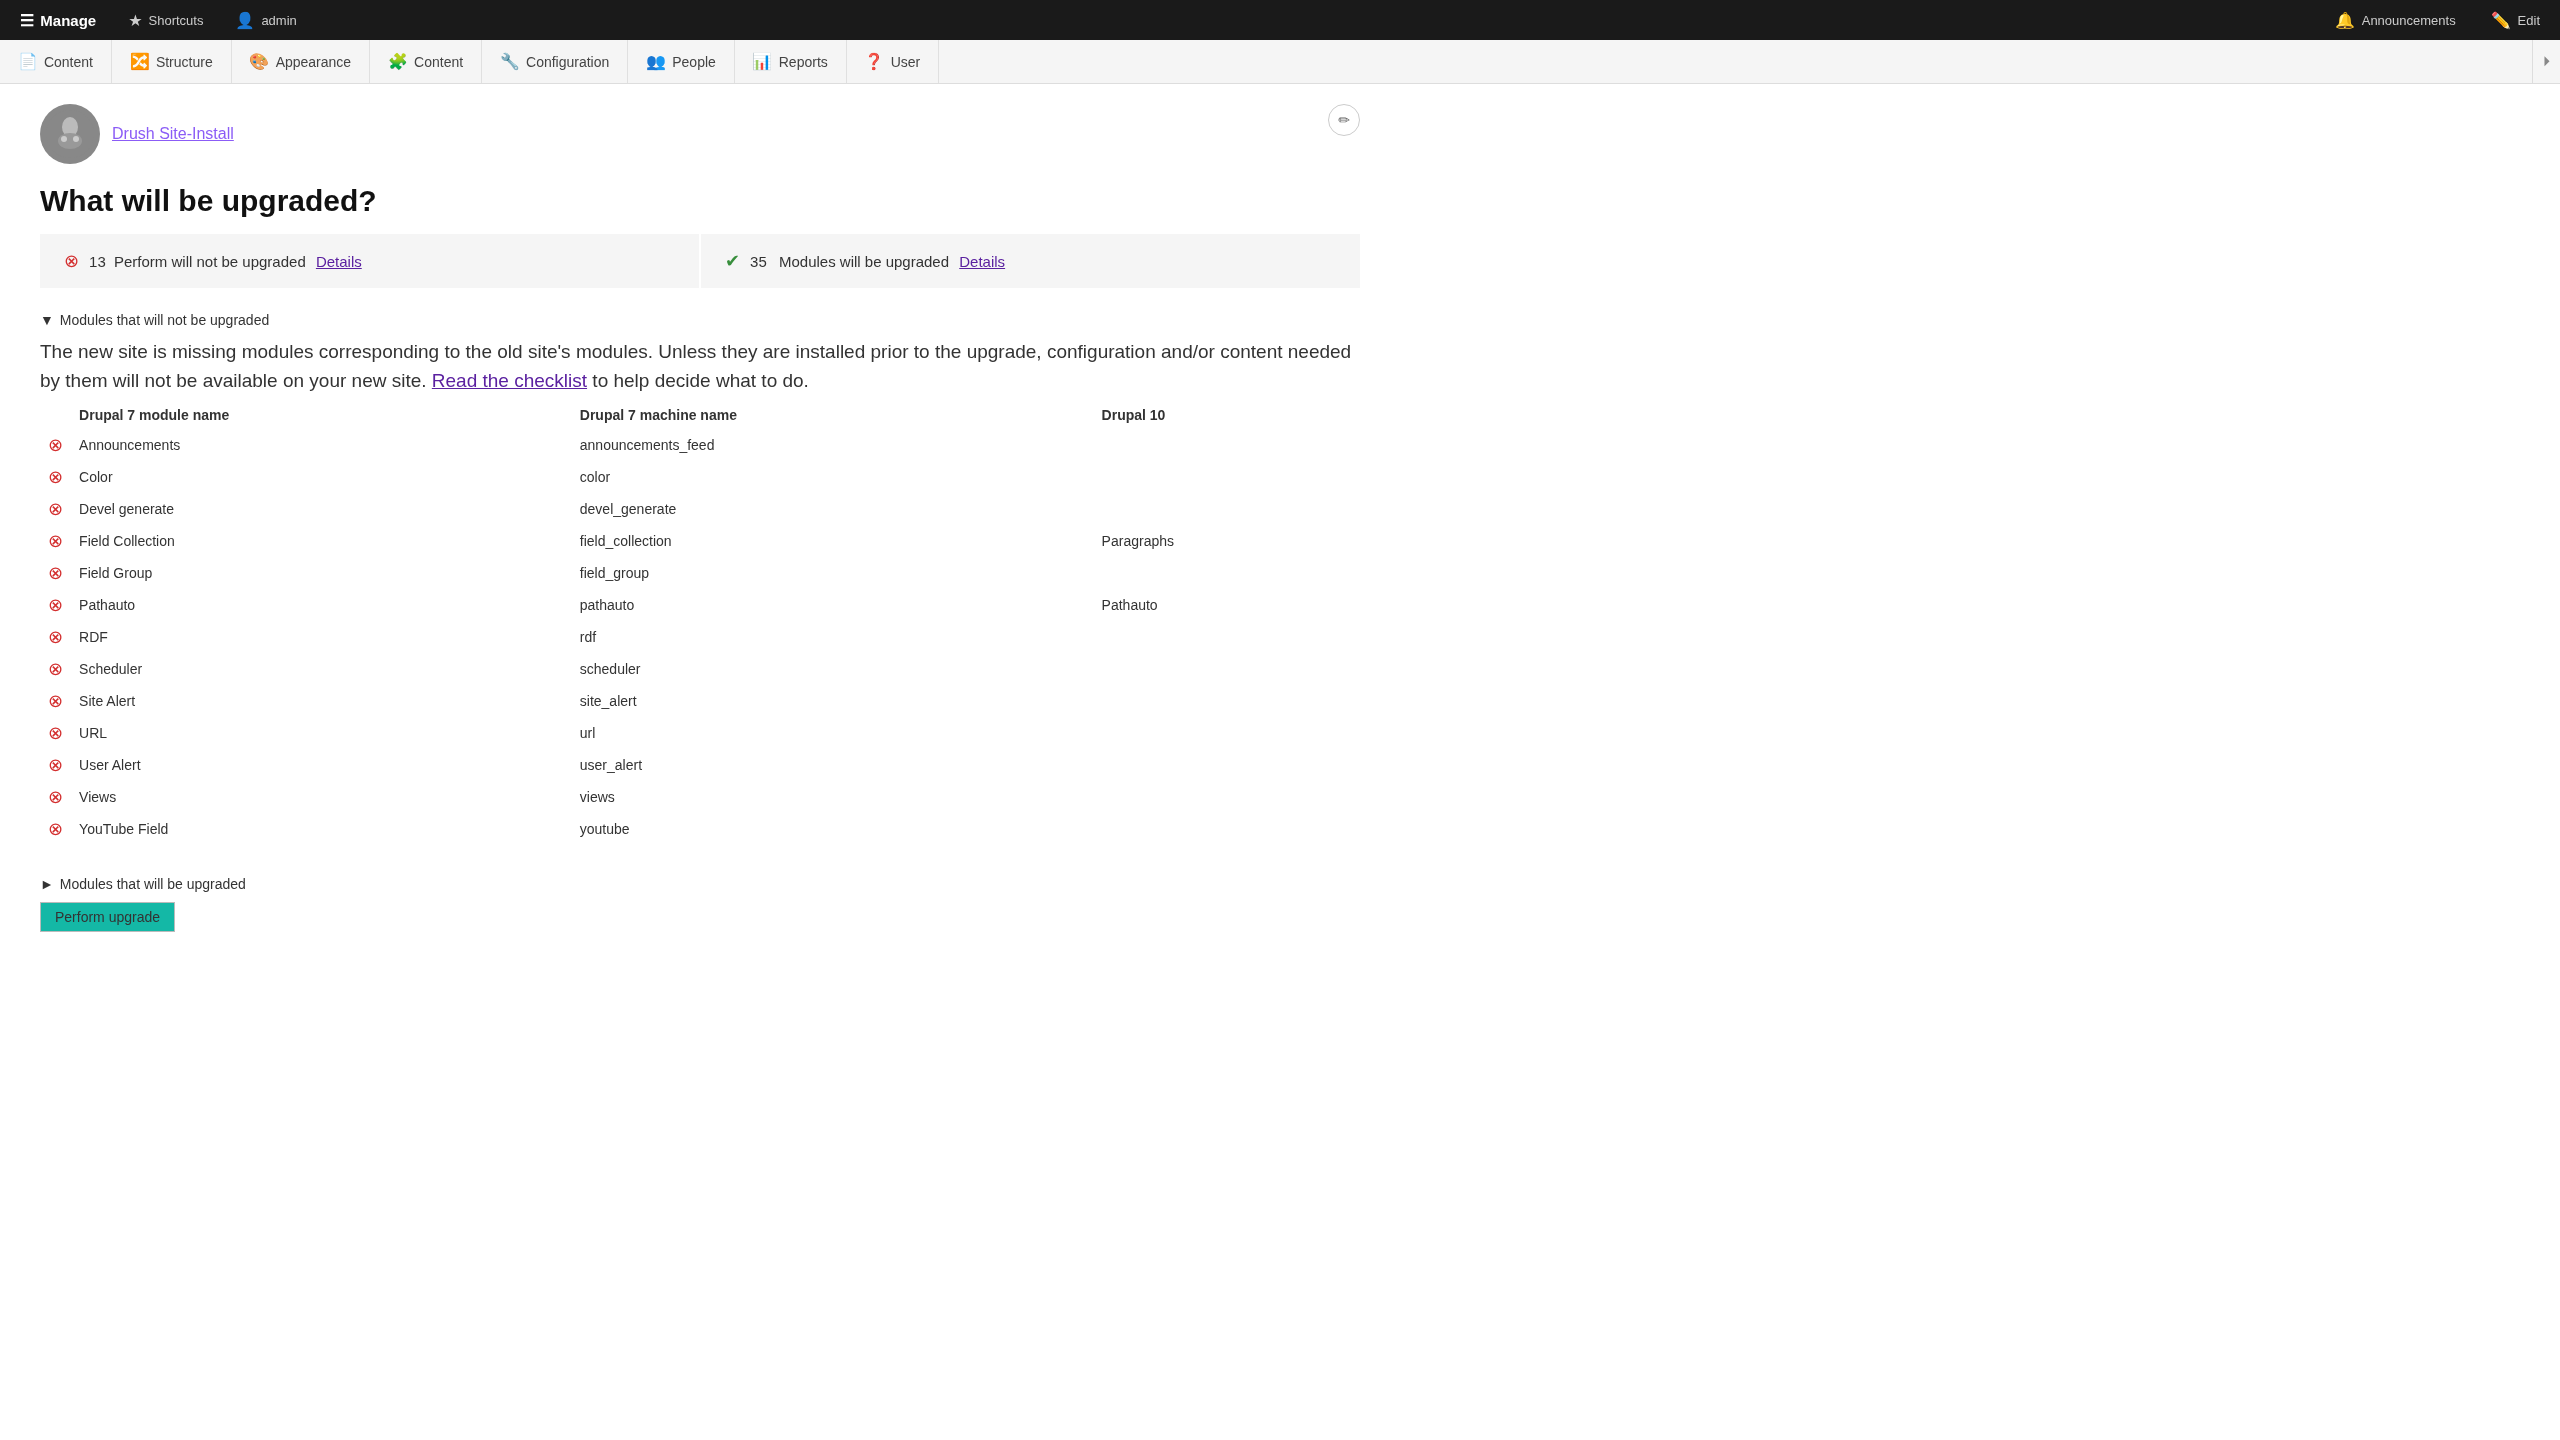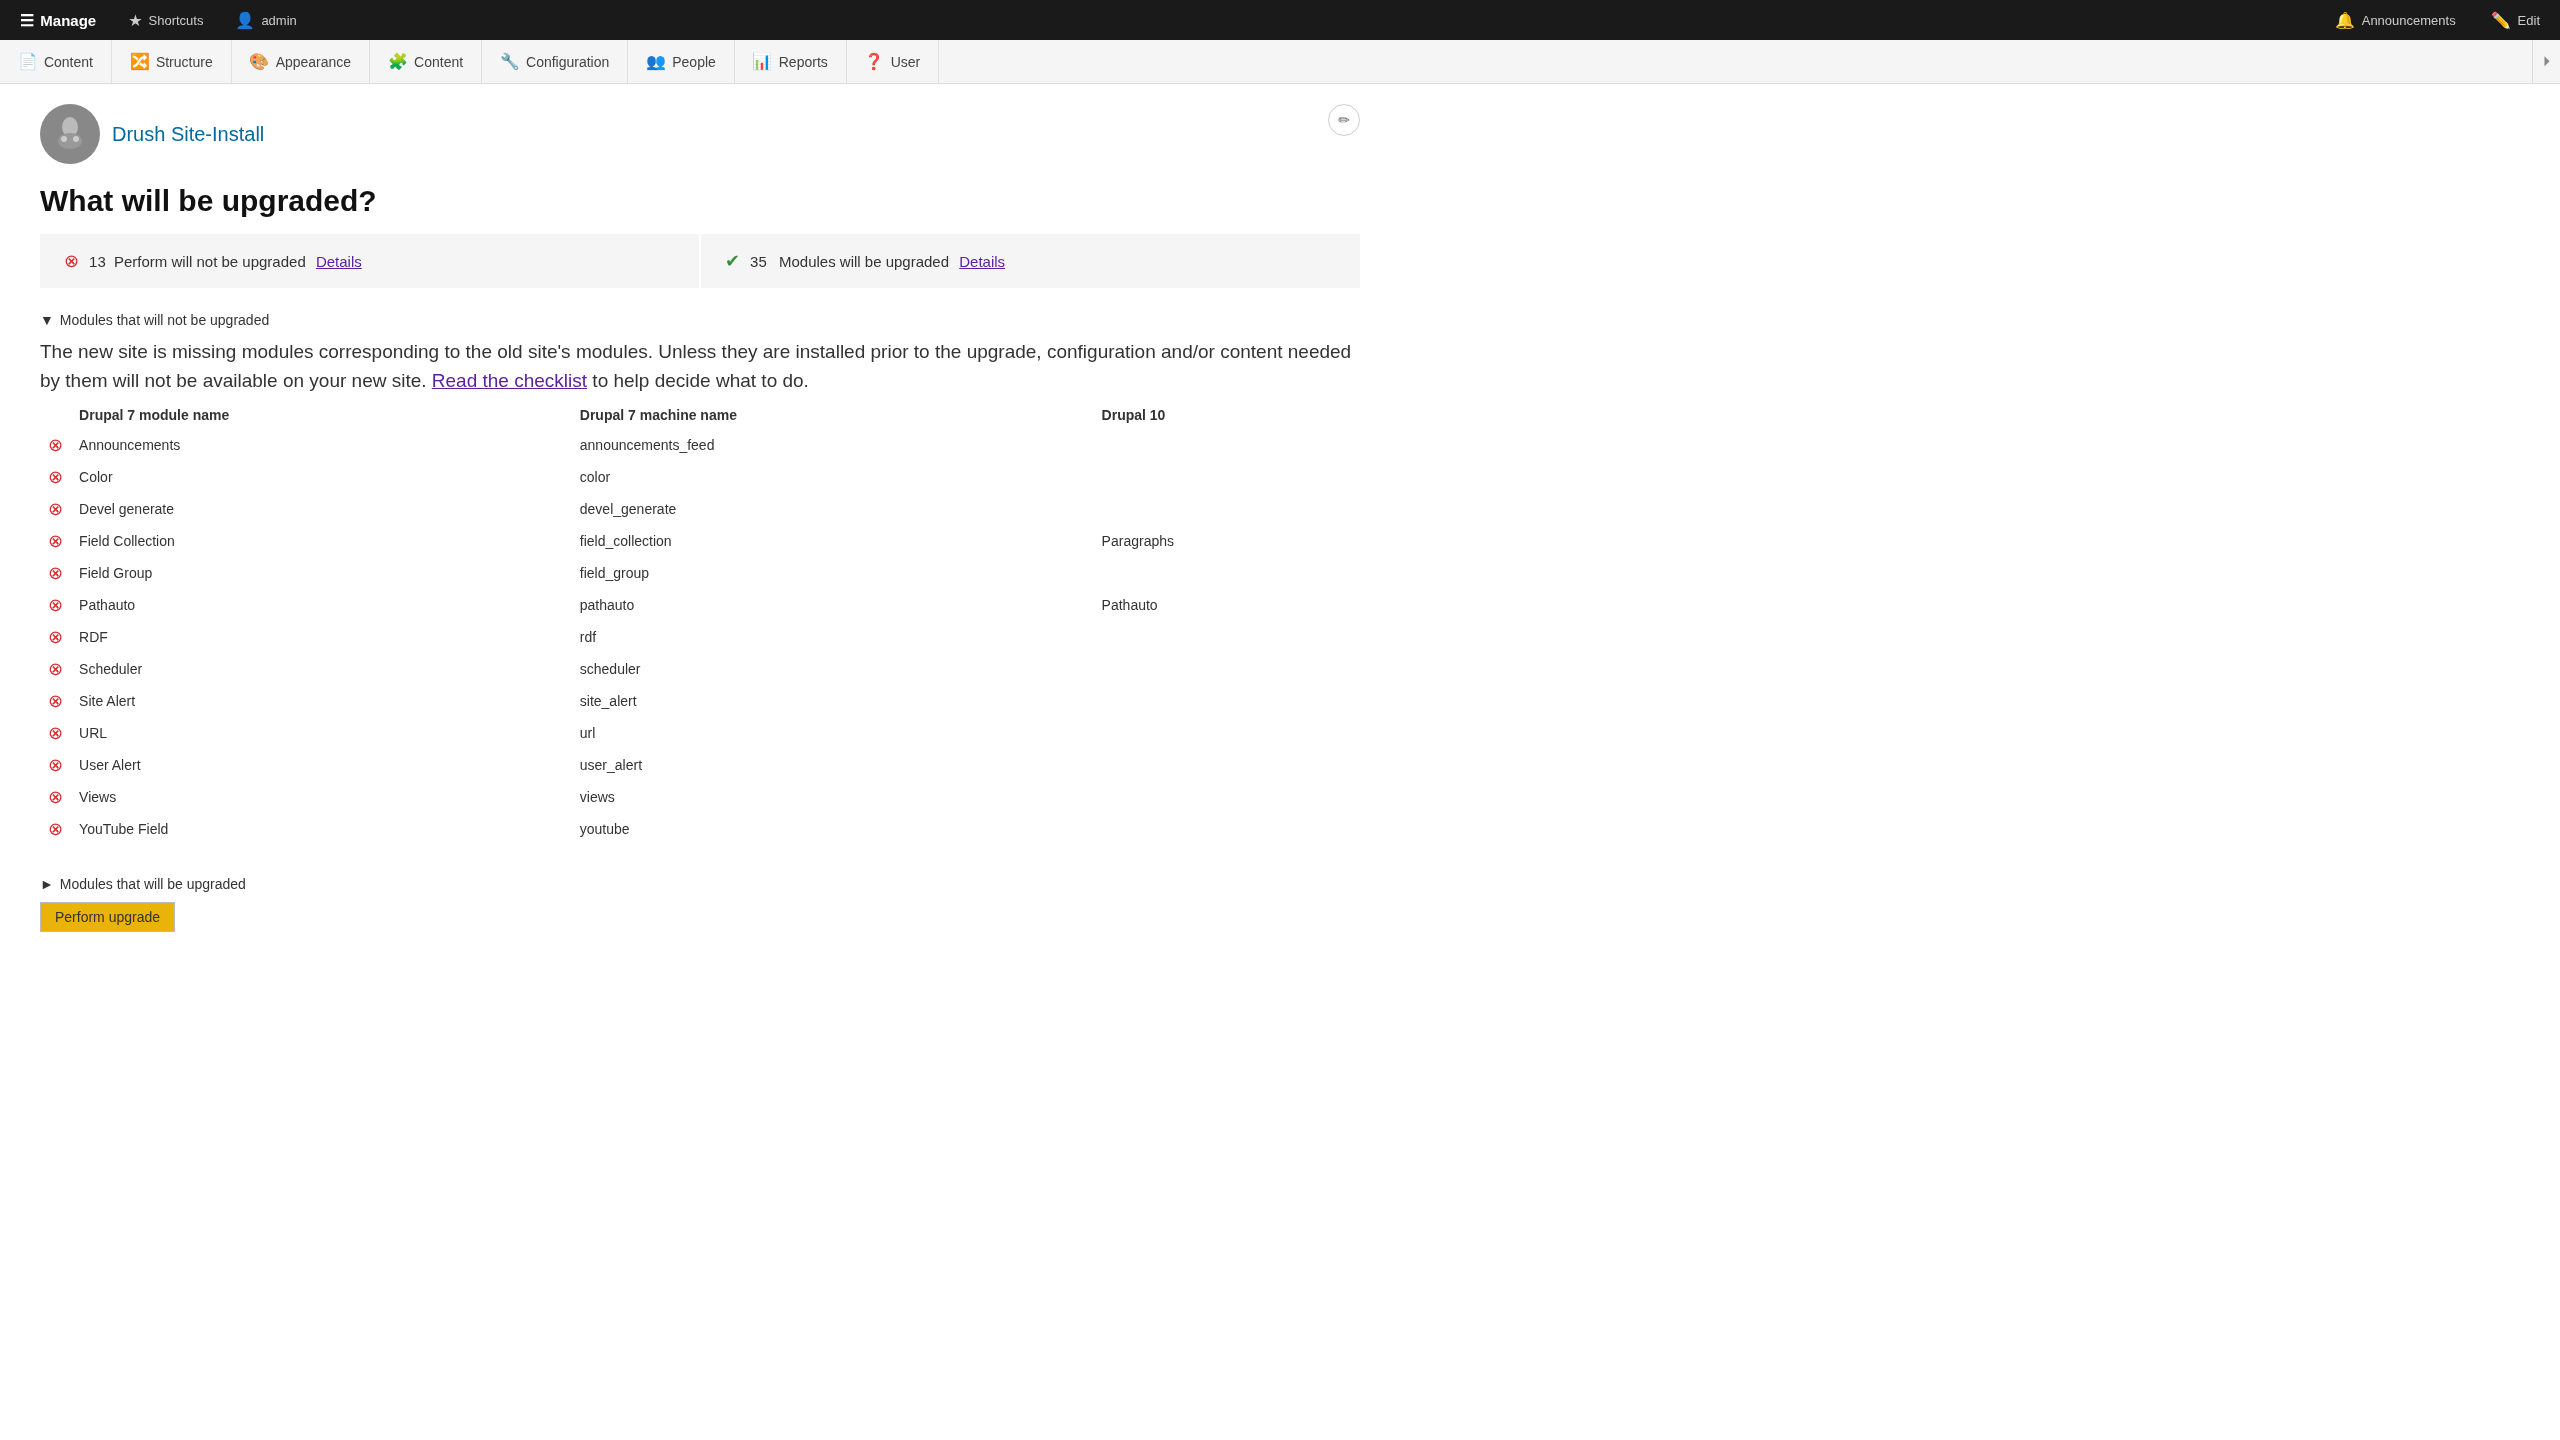--- a/index.html
+++ b/index.html
@@ -60,21 +60,21 @@
       position: relative;
     }
     .drupal-logo {
       width: 60px; height: 60px;
       border-radius: 50%;
       background: #888;
       display: flex; align-items: center; justify-content: center;
       overflow: hidden;
     }
     .drupal-logo svg { width: 50px; height: 50px; }
-    .site-name { color: #0369a1; font-size: 20px; cursor: pointer; }
+    .site-name { color: #8b5cf6; text-decoration: underline; font-size: 16px; cursor: pointer; }
     .edit-icon-btn {
       position: absolute; right: 0; top: 0;
       width: 32px; height: 32px;
       border: 1px solid #ccc; border-radius: 50%;
       display: flex; align-items: center; justify-content: center;
       cursor: pointer; color: #666; background: #fff;
     }
 
     
     .page-title { font-size: 30px; font-weight: bold; color: #111; margin-bottom: 16px; }
@@ -108,21 +108,21 @@
     .module-table td { padding: 5px 8px; font-size: 14px; vertical-align: middle; }
     .module-table .icon-cell { width: 28px; }
     .err-dot { color: #d32f2f; font-size: 18px; }
 
     
     .collapsed-section { font-size: 14px; margin-bottom: 10px; cursor: pointer; display: flex; align-items: center; gap: 6px; }
 
     
     .upgrade-btn {
       padding: 6px 14px;
-      background: #eab308;
+      background: #14b8a6;
       border: 1px solid #bbb;
       font-size: 14px;
       cursor: pointer;
       color: #333;
     }
   </style>
 </head>
 <body>
 
 <div id="admin-bar">

